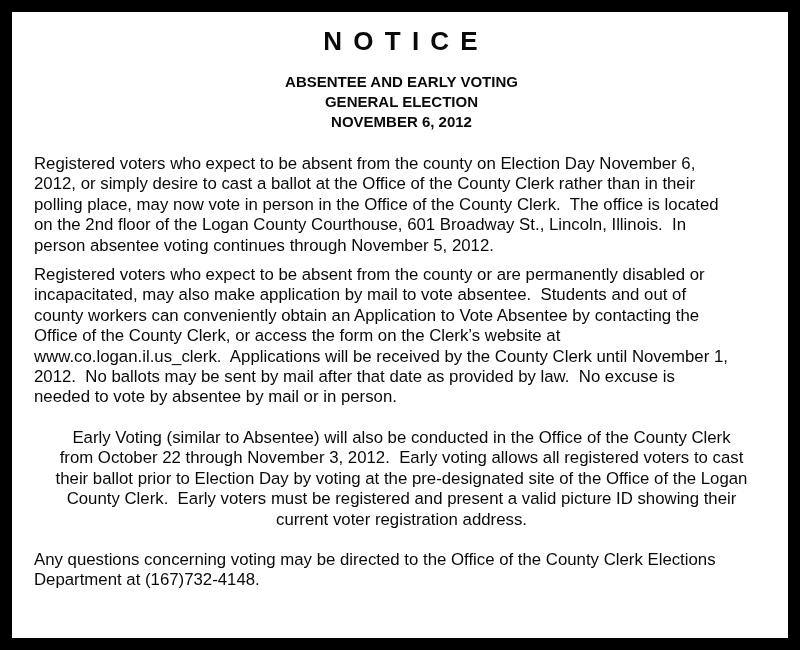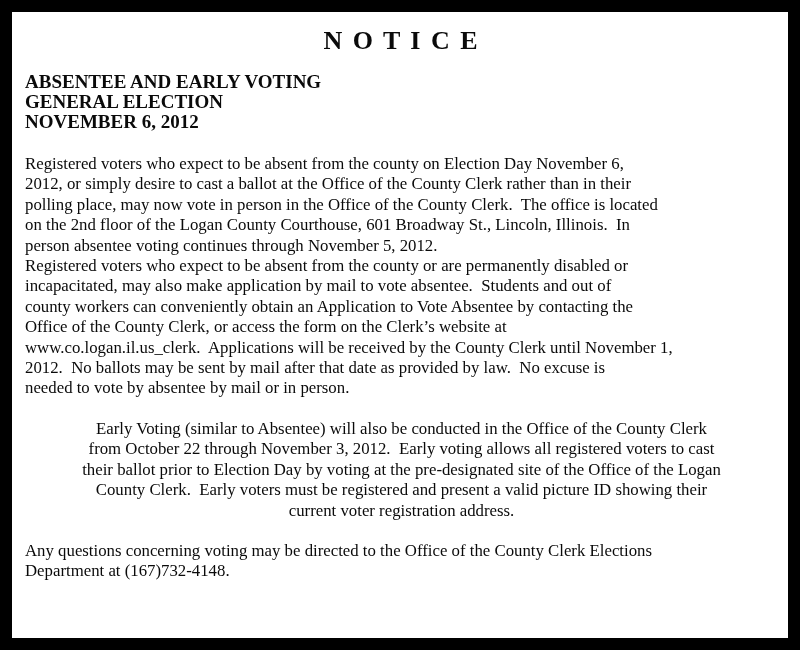--- a/index.html
+++ b/index.html
@@ -8,45 +8,45 @@
     background: #000;
   }
   .page {
     position: relative;
     width: 800px;
     height: 650px;
     box-sizing: border-box;
     background: #ffffff;
     border: 12px solid #000000;
     overflow: hidden;
-    font-family: Liberation Serif, serif;
+    font-family: Liberation Sans, sans-serif;
     color: #0a0a0a;
     padding: 12px 10px 0 13px;
   }
   .title {
     text-align: center;
     font-weight: bold;
     font-size: 26px;
     line-height: 30px;
     letter-spacing: 2px;
     margin: 2px 0 16px 0;
     white-space: pre;
   }
   .subtitle {
-    text-align: left;
+    text-align: center;
     font-weight: bold;
-    font-size: 19px;
+    font-size: 15px;
     line-height: 20px;
     margin: 13px 0 22px 0;
     white-space: pre-wrap;
   }
   .para {
     font-size: 16.8px;
     line-height: 20.4px;
-    margin: 0;
+    margin: 9px;
     white-space: pre;
   }
   .gap-21 { margin-top: 20px; text-align: center; }
   .gap-24 { margin-top: 24px; }
   .gap-20 { margin-top: 20px; }
 </style>
 </head>
 <body>
 
 <div class="page">

